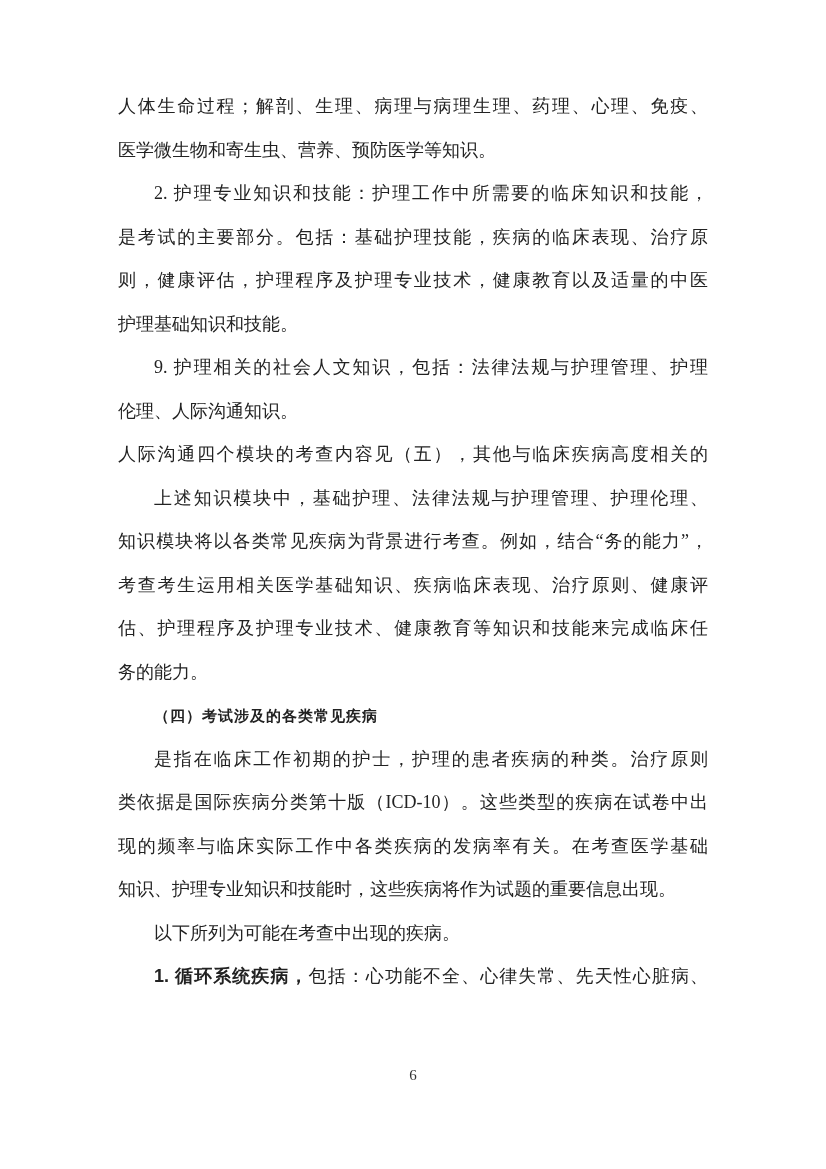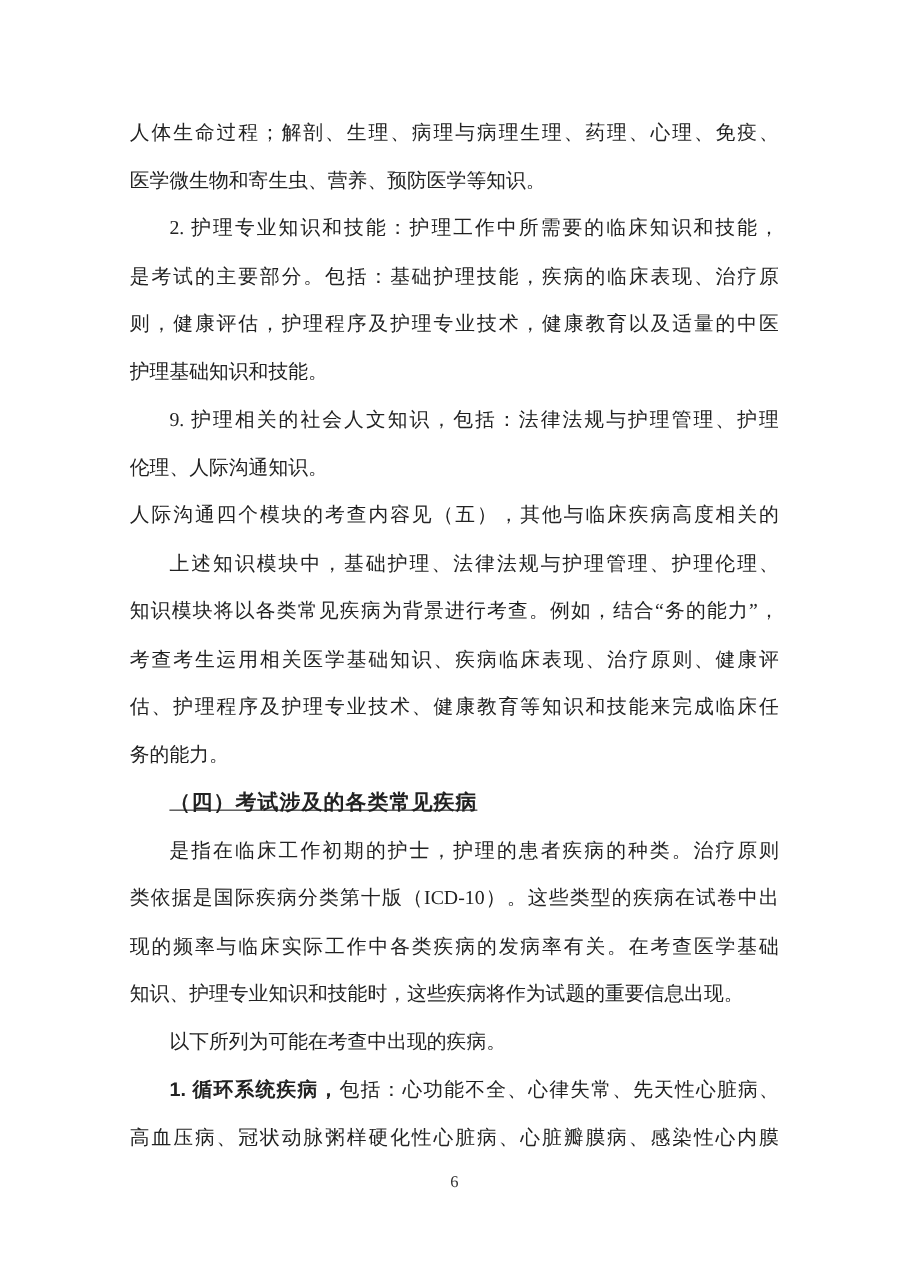--- a/index.html
+++ b/index.html
@@ -12,21 +12,21 @@
     width: 826px;
     height: 1169px;
     background: #ffffff;
     overflow: hidden;
     font-family: "Liberation Serif", serif;
     color: #222222;
   }
   .text-block {
     position: absolute;
     left: 118px;
-    top: 99px;
+    top: 85px;
     width: 590px;
   }
   .line {
     box-sizing: border-box;
     width: 590px;
     height: 43.5px;
     line-height: 43.5px;
     font-size: 18px;
     letter-spacing: 0;
     text-align: justify;
@@ -39,23 +39,22 @@
   }
   .line.indent {
     padding-left: 36px;
   }
   .line.heading,
   .seg-bold {
     font-weight: 700;
     font-family: "Liberation Sans", "Liberation Serif", sans-serif;
   }
   .line.heading {
-    font-size: 19px;
+    font-size: 15px;
     letter-spacing: 1px;
-    text-decoration: underline;
   }
   .page-number {
     position: absolute;
     top: 1064px;
     left: 0;
     width: 100%;
     text-align: center;
     font-size: 15px;
     line-height: 22px;
     color: #333333;
@@ -81,16 +80,15 @@
       <div class="line"><span class="seg">考查考生运用相关医学基础知识、疾病临床表现、治疗原则、健康评</span></div>
       <div class="line"><span class="seg">估、护理程序及护理专业技术、健康教育等知识和技能来完成临床任</span></div>
       <div class="line no-stretch"><span class="seg">务的能力。</span></div>
       <div class="line indent no-stretch heading"><span class="seg seg-bold">（四）考试涉及的各类常见疾病</span></div>
       <div class="line indent"><span class="seg">是指在临床工作初期的护士，护理的患者疾病的种类。治疗原则</span></div>
       <div class="line"><span class="seg">类依据是国际疾病分类第十版（ICD-10）。这些类型的疾病在试卷中出</span></div>
       <div class="line"><span class="seg">现的频率与临床实际工作中各类疾病的发病率有关。在考查医学基础</span></div>
       <div class="line no-stretch"><span class="seg">知识、护理专业知识和技能时，这些疾病将作为试题的重要信息出现。</span></div>
       <div class="line indent no-stretch"><span class="seg">以下所列为可能在考查中出现的疾病。</span></div>
       <div class="line indent"><span class="seg seg-bold">1. 循环系统疾病，</span><span class="seg">包括：心功能不全、心律失常、先天性心脏病、</span></div>
-      <div class="line"><span class="seg">高血压病、冠状动脉粥样硬化性心脏病、心脏瓣膜病、感染性心内膜</span></div>
     </div>
   <div class="page-number">6</div>
 </div>
 
 </body></html>

